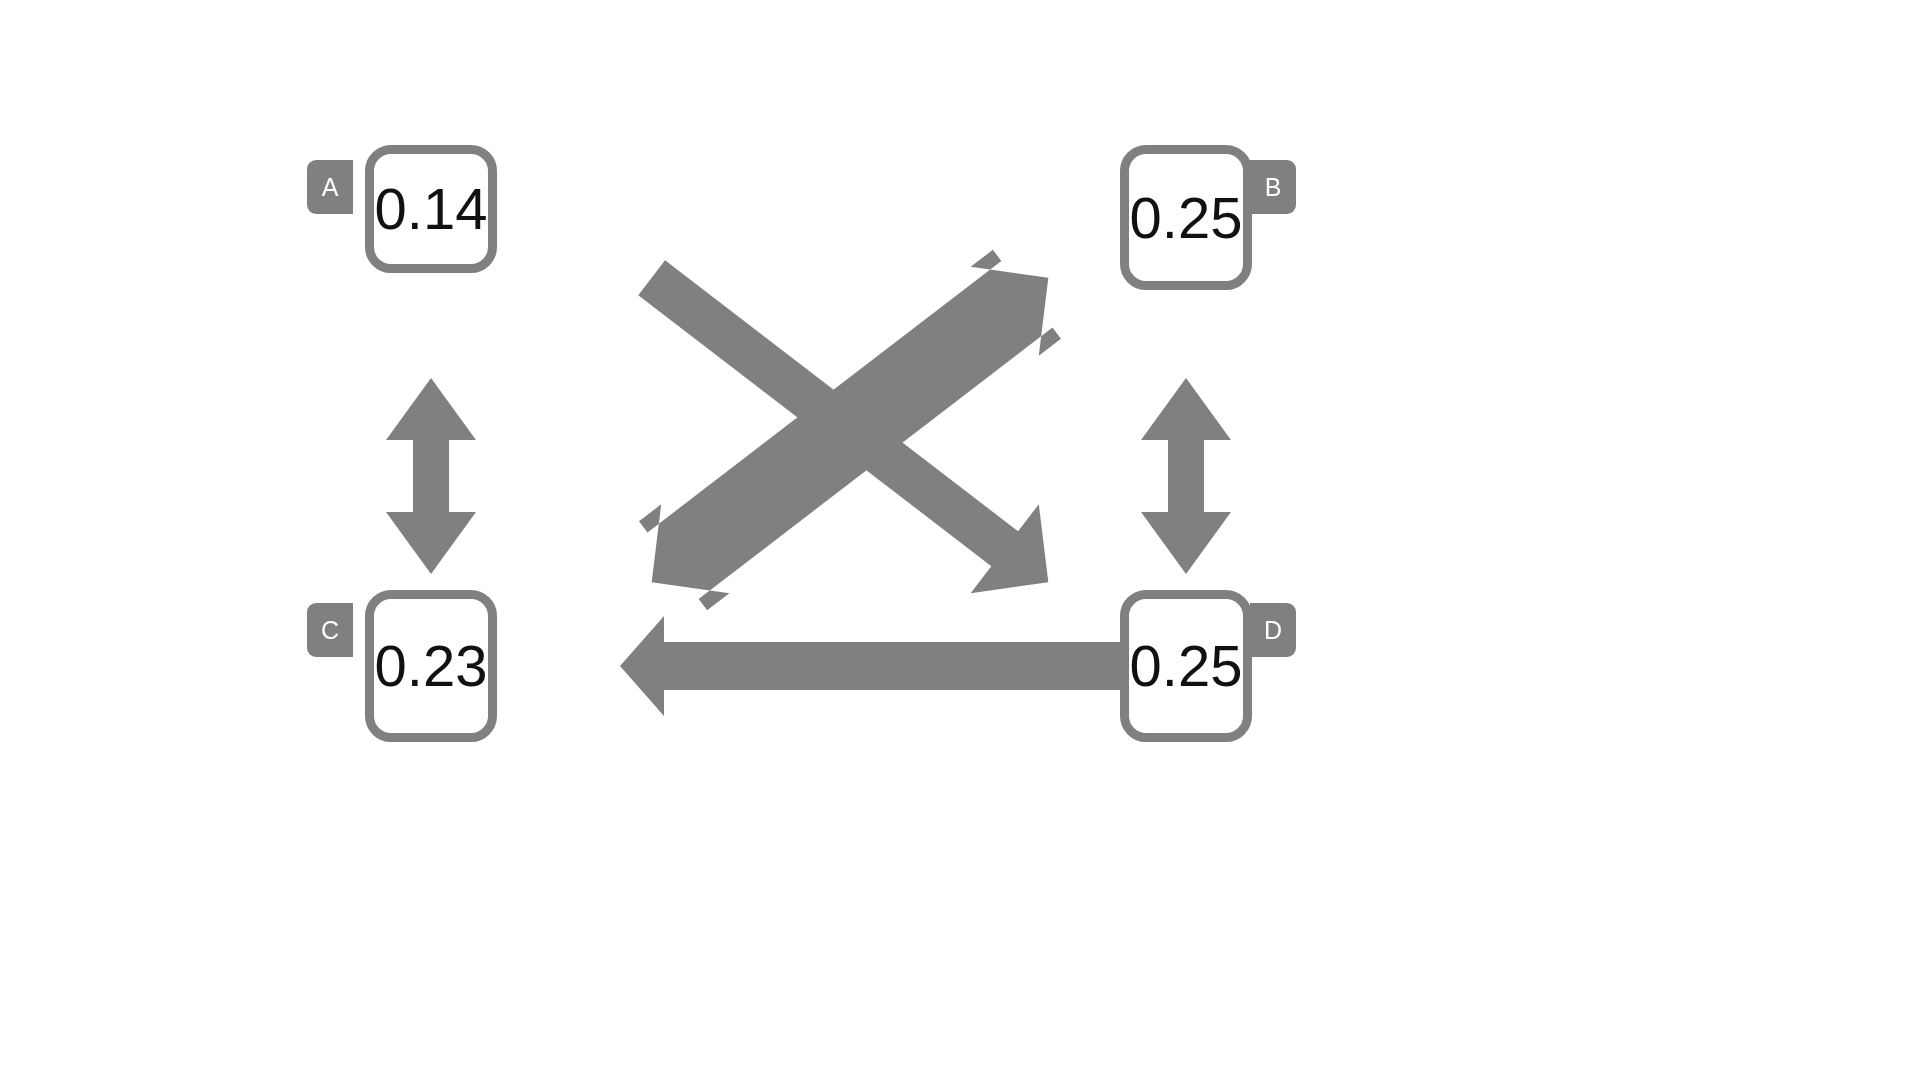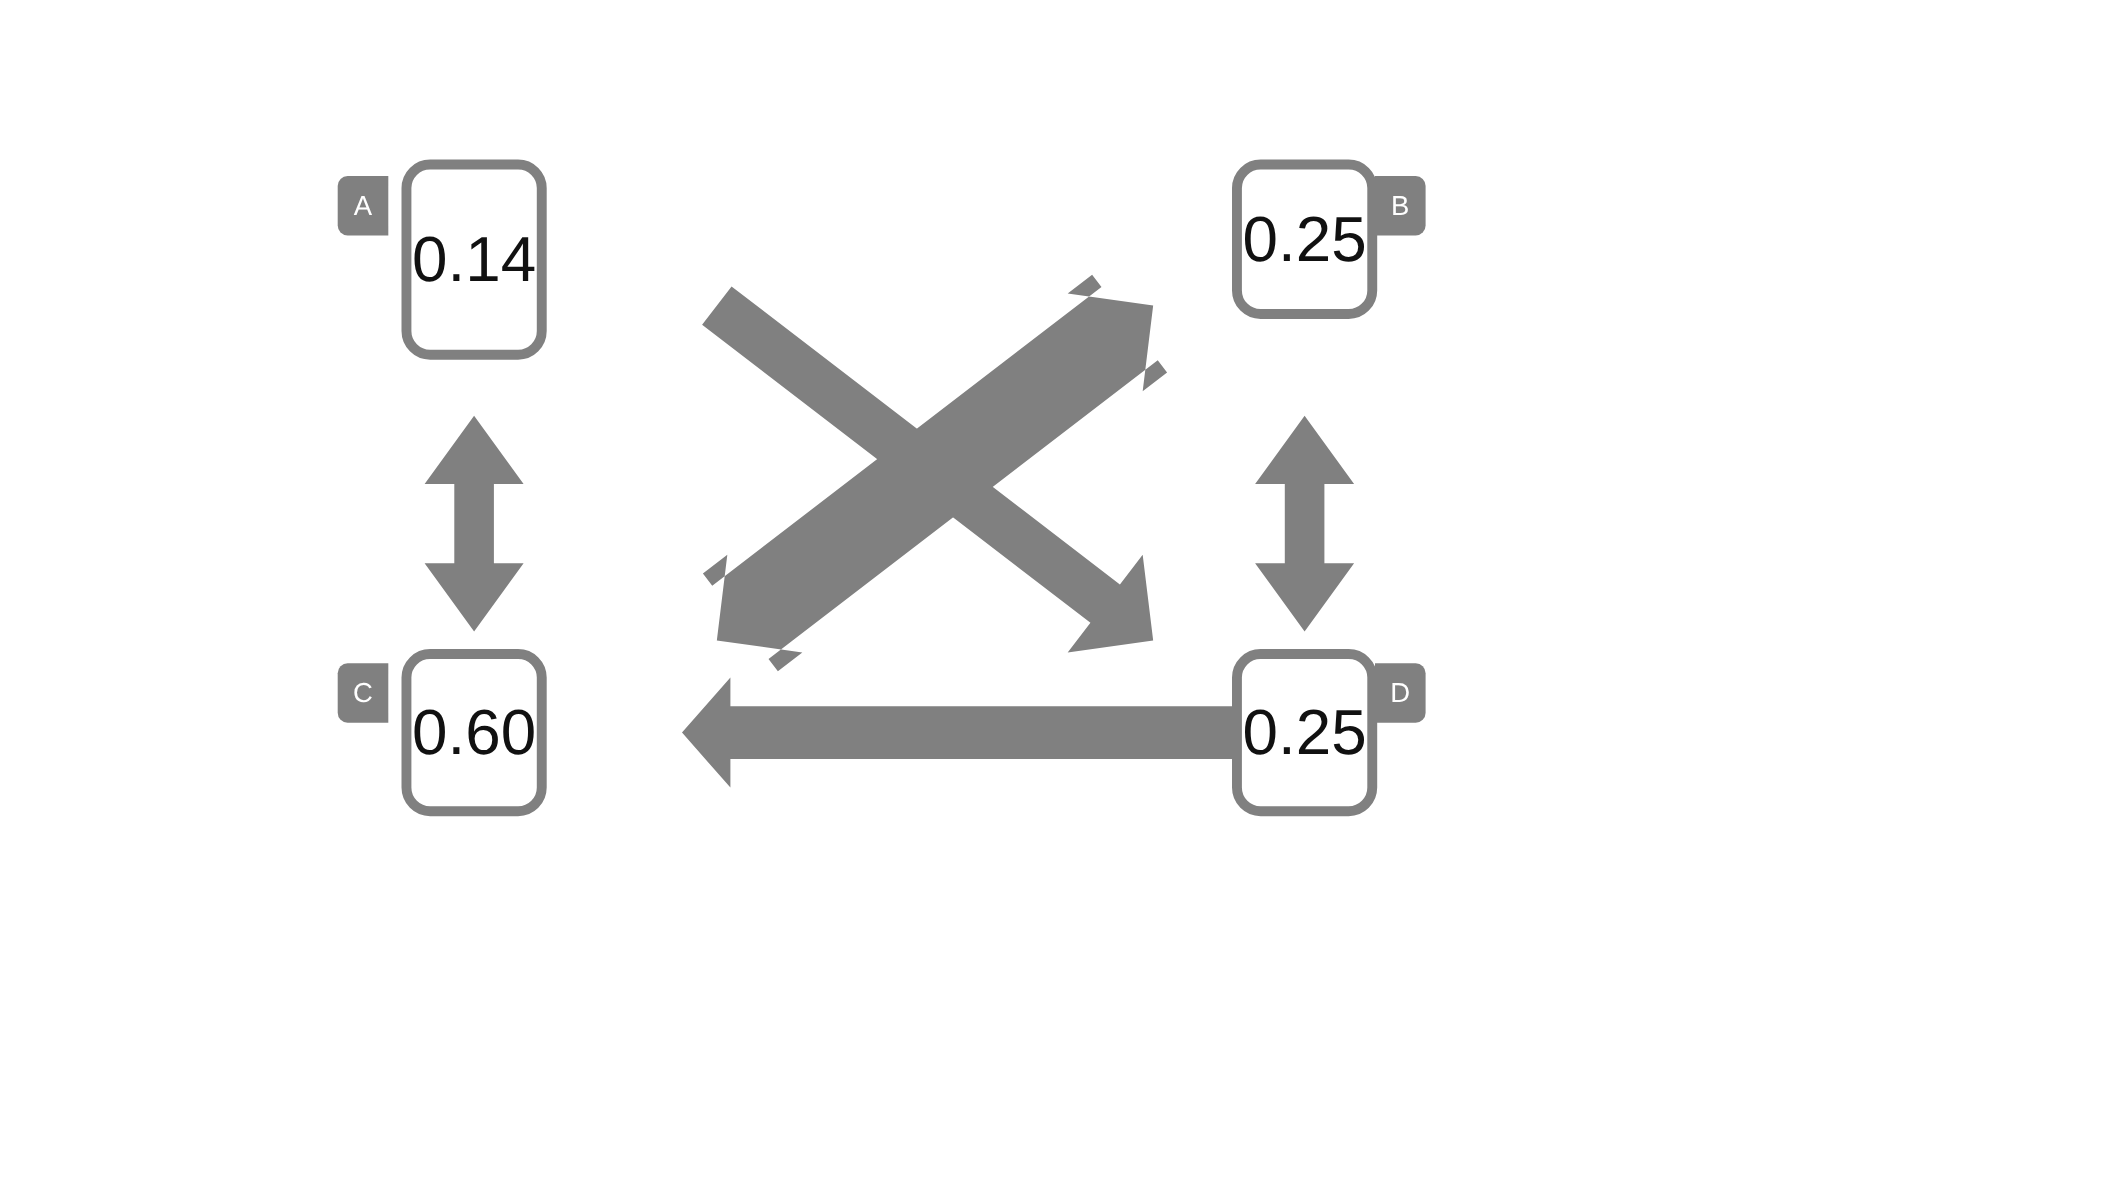--- a/index.html
+++ b/index.html
@@ -66,21 +66,21 @@
     line-height: 1;
     font-family: "Liberation Sans", sans-serif;
   }
   .tab-left {
     border-radius: 9px 0 0 9px;
   }
   .tab-right {
     border-radius: 0 9px 9px 0;
   }
 
-  #node-a { left: 365px; top: 145px;  width: 132px; height: 182px; }
+  #node-a { left: 365px; top: 145px;  width: 132px; height: 128px; }
   #node-b { left: 1120px; top: 145px; width: 132px; height: 145px; }
   #node-c { left: 365px; top: 590px;  width: 132px; height: 152px; }
   #node-d { left: 1120px; top: 590px; width: 132px; height: 152px; }
 
   #tab-a { left: 307px; top: 160px; }
   #tab-b { left: 1250px; top: 160px; }
   #tab-c { left: 307px; top: 603px; }
   #tab-d { left: 1250px; top: 603px; }
 
   .watermark {
@@ -189,20 +189,20 @@
     <span>D</span>
   </div>
 
   <div class="node" id="node-a">
     <span class="node-value">0.14</span>
   </div>
   <div class="node" id="node-b">
     <span class="node-value">0.25</span>
   </div>
   <div class="node" id="node-c">
-    <span class="node-value">0.60</span>
+    <span class="node-value">0.23</span>
   </div>
   <div class="node" id="node-d">
     <span class="node-value">0.25</span>
   </div>
 
 
 </div>
 
 </body></html>

